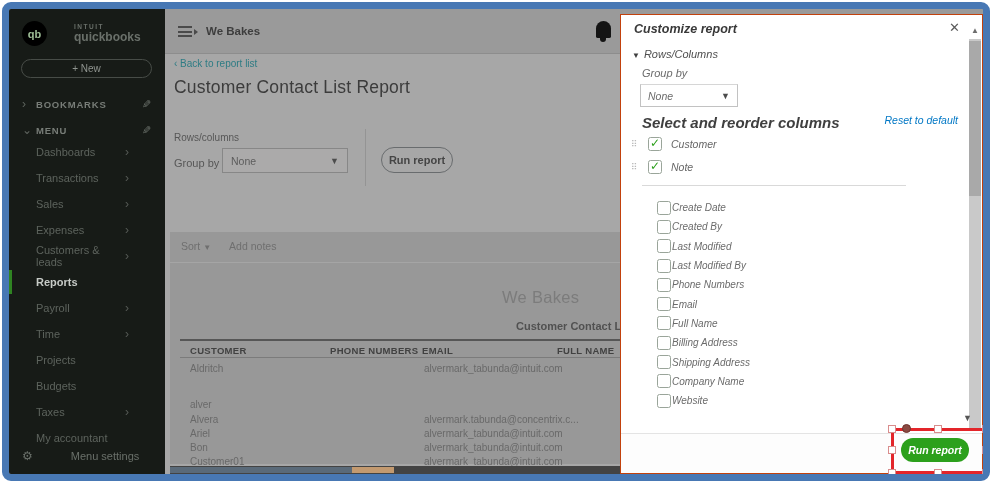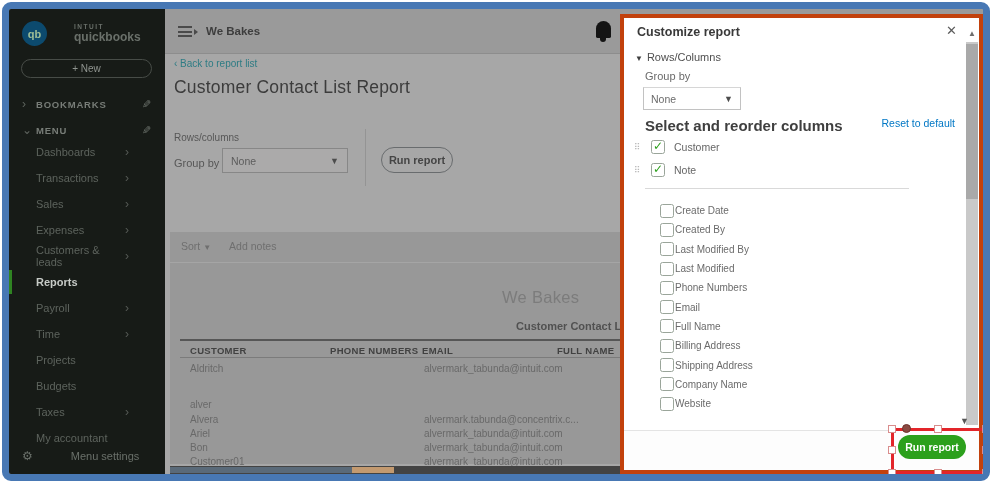--- a/index.html
+++ b/index.html
@@ -9,21 +9,21 @@
     -webkit-font-smoothing: antialiased; overflow: hidden;
   }
   .frame {
     position: absolute; left: 2px; top: 2px; width: 988px; height: 479px;
     border: 7px solid #4878b4; border-radius: 9px; background: #a7a7a7; overflow: hidden;
   }
   
   .sidebar { position: absolute; left: 0; top: 0; width: 156px; height: 100%; background: #171b17; }
   .logo-row { position: absolute; left: 13px; top: 12px; display: flex; align-items: center; gap: 7px; }
   .qb-circle {
-    width: 25px; height: 25px; border-radius: 50%; background: #0c4a6e; color: #9fbf97;
+    width: 25px; height: 25px; border-radius: 50%; background: #000000; color: #9fbf97;
     font-size: 11px; font-weight: bold; display: flex; align-items: center; justify-content: center;
   }
   .brand { color: #6a706a; line-height: 1.05; margin-left: 20px; }
   .brand .t { font-size: 6.5px; letter-spacing: 1.5px; font-weight: bold; }
   .brand .b { font-size: 12px; font-weight: bold; }
   .new-btn {
     position: absolute; left: 12px; top: 50px; width: 131px; height: 19px;
     border: 1px solid #474c47; border-radius: 10px; color: #8f948f; font-size: 10px;
     display: flex; align-items: center; justify-content: center; cursor: pointer; background: transparent;
   }
@@ -81,21 +81,21 @@
   .tbody { position: absolute; left: 10px; right: 2px; top: 130px; }
   .trow { position: relative; height: 14.3px; }
   .trow:nth-child(2) { height: 22px; }
   .trow .cust { position: absolute; left: 10px; top: 1px; font-size: 10px; color: #696969; }
   .trow .mail { position: absolute; left: 244px; top: 1px; font-size: 10px; color: #696969; }
   .hscroll { position: absolute; left: 0; right: 0; bottom: -10px; height: 8px; background: #434343; }
   .hscroll .seg1 { position: absolute; left: 0; top: 1px; width: 182px; height: 6px; background: #5a6a79; }
   .hscroll .seg2 { position: absolute; left: 182px; top: 1px; width: 42px; height: 6px; background: #c39a70; }
   
   .panel { position: absolute; left: 611px; top: 5px; right: 0; bottom: 0; background: #fff;
-    border: 4px solid #c2410c; z-index: 5; }
+    border: 1px solid #c2410c; z-index: 5; font-style: italic; }
   .panel-title { position: absolute; left: 13px; top: 7px; font-size: 12.5px; font-weight: bold; color: #393939; }
   .close-x { position: absolute; right: 22px; top: 5px; font-size: 13px; color: #5a5a5a; cursor: pointer; }
   .vscroll { position: absolute; right: 1px; top: 24px; width: 12px; bottom: 45px; background: #c9c9c9; }
   .vscroll .thumb { position: absolute; left: 0; top: 2px; width: 12px; height: 155px; background: #a9a9a9; }
   .vscroll .up { position: absolute; left: 2px; top: -13px; font-size: 8px; color: #6d6d6d; }
   .section-head { position: absolute; left: 11px; top: 33px; font-size: 11px; color: #4f4f4f; cursor: pointer; }
   .section-head .tri { font-size: 8px; margin-right: 4px; color: #3f3f3f; }
   .panel-groupby-label { position: absolute; left: 21px; top: 52px; font-size: 11px; color: #6b6b6b; }
   .panel-select { position: absolute; left: 19px; top: 69px; width: 98px; height: 23px;
     border: 1px solid #c2c2c2; border-top-color: #d6d6d6; display: flex; align-items: center; cursor: pointer; background: #fff; }
@@ -355,26 +355,26 @@
           <span class="lbl">Create Date</span>
         </div>
 
         <div class="unchecked-row">
           <span class="cb"></span>
           <span class="lbl">Created By</span>
         </div>
 
         <div class="unchecked-row">
           <span class="cb"></span>
+          <span class="lbl">Last Modified</span>
+        </div>
+
+        <div class="unchecked-row">
+          <span class="cb"></span>
           <span class="lbl">Last Modified By</span>
-        </div>
-
-        <div class="unchecked-row">
-          <span class="cb"></span>
-          <span class="lbl">Last Modified</span>
         </div>
 
 
         <div class="unchecked-row">
           <span class="cb"></span>
           <span class="lbl">Phone Numbers</span>
         </div>
 
         <div class="unchecked-row">
           <span class="cb"></span>

